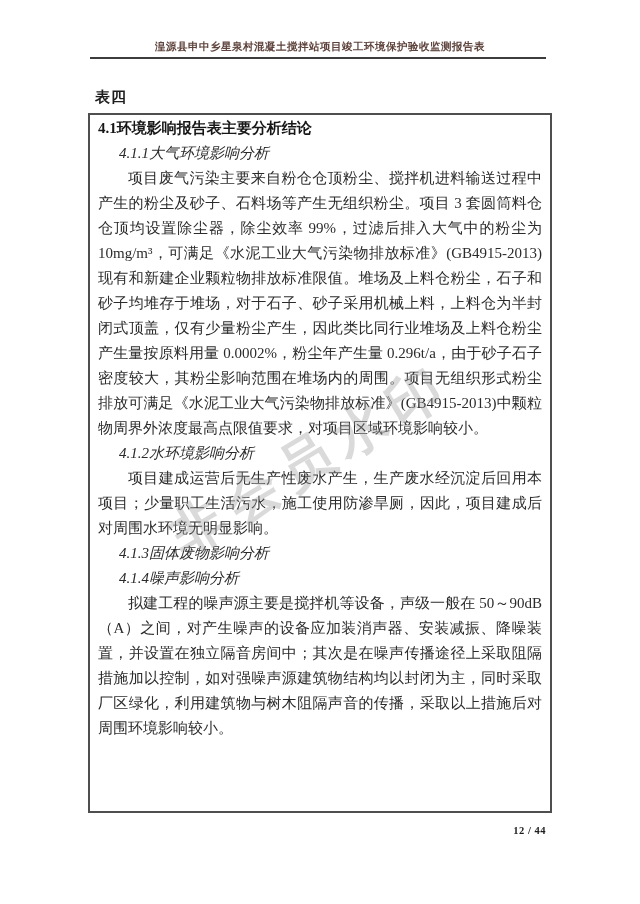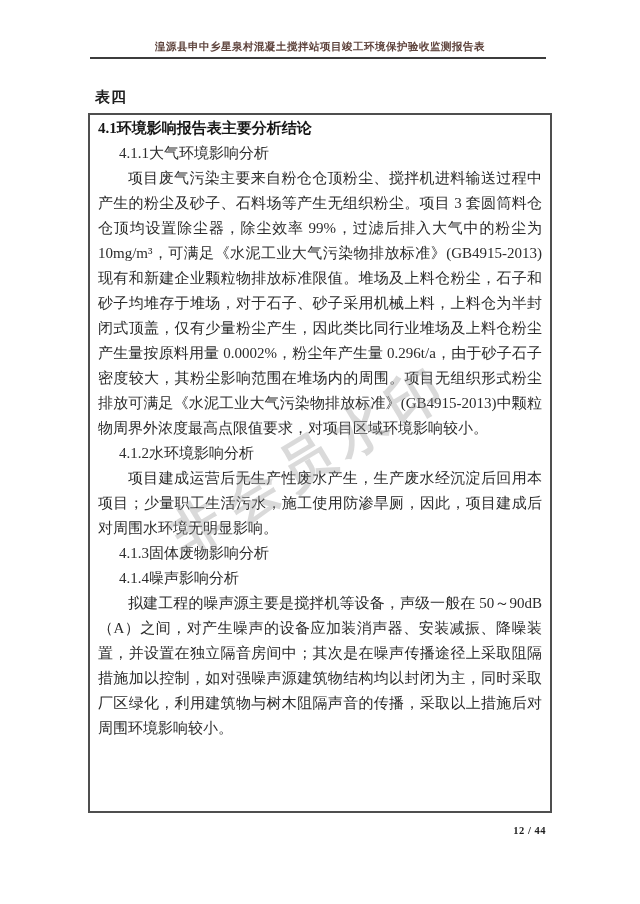--- a/index.html
+++ b/index.html
@@ -36,21 +36,21 @@
     box-sizing:border-box;
     border:2px solid #4f4f4f;
     padding:1px 8px;
     font-size:15px;line-height:25px;
     color:#2b2b2b;
     text-align:justify;
     z-index:2;
   }
   .content-box .blk{margin:0;}
   .content-box .h1{font-weight:bold;color:#161616;}
-  .content-box .sub{text-indent:1.4em;}
+  .content-box .sub{text-indent:1.4em;font-style:italic;}
   .content-box .para{text-indent:2em;}
   
   .watermark{
     position:absolute;left:65px;top:424px;width:490px;
     text-align:center;
     transform:rotate(-31deg);
     transform-origin:center;
     font-size:54px;letter-spacing:9px;
     color:rgba(158,158,158,0.38);
     font-weight:bold;

